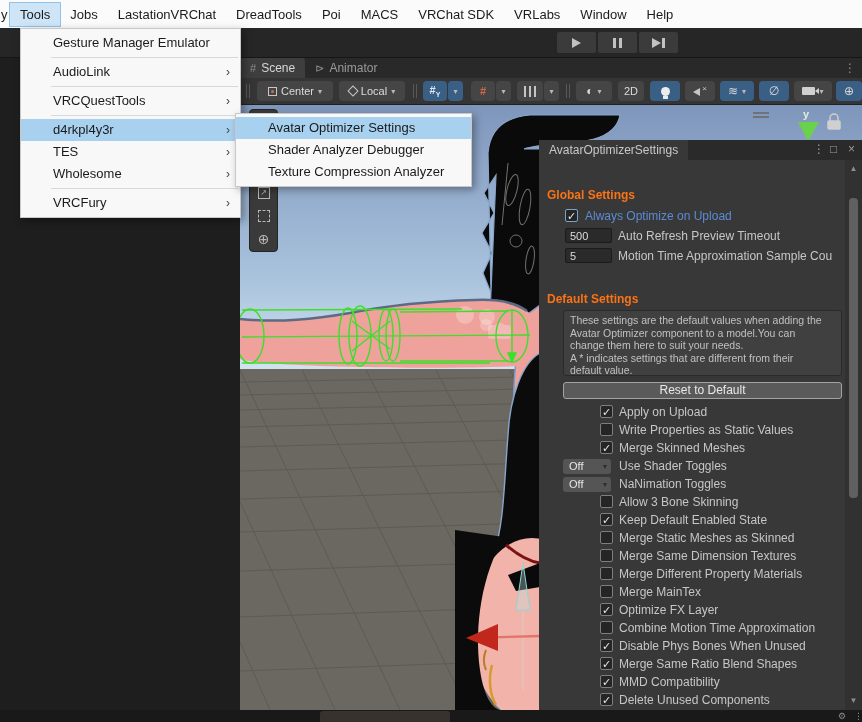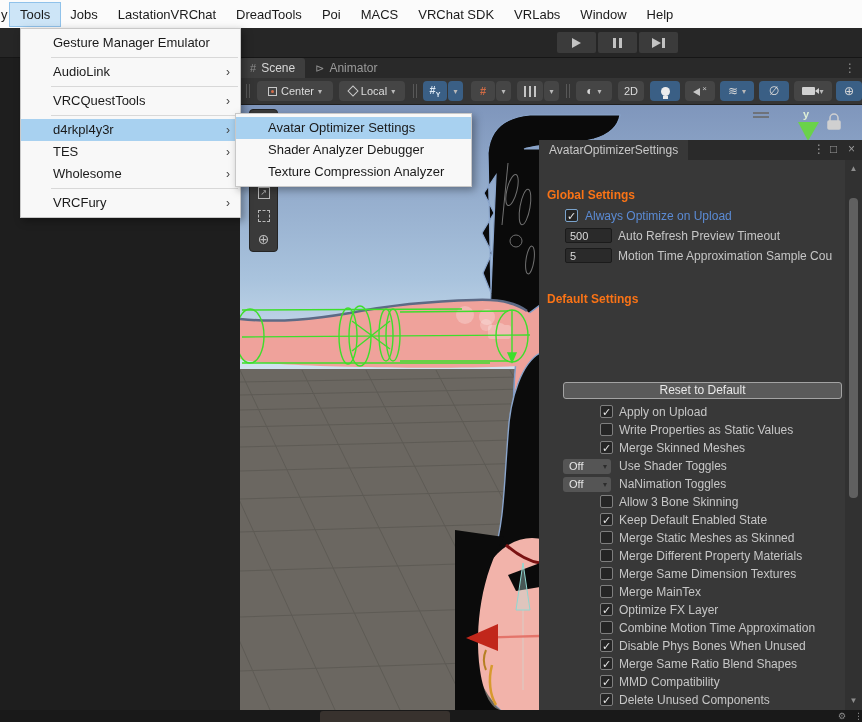--- a/index.html
+++ b/index.html
@@ -344,20 +344,25 @@
       <span class="chk hl" style="left:26px;top:49px">✓</span>
       <span class="plabel link" style="left:46px;top:49px">Always Optimize on Upload</span>
 
       <span class="pfield" style="left:26px;top:68px">500</span>
       <span class="plabel" style="left:79px;top:69px">Auto Refresh Preview Timeout</span>
 
       <span class="pfield" style="left:26px;top:88px">5</span>
       <span class="plabel" style="left:79px;top:89px">Motion Time Approximation Sample Cou</span>
 
       <div class="sect" style="top:132px">Default Settings</div>
+      <div class="help">These settings are the default values when adding the
+Avatar Optimizer component to a model.You can
+change them here to suit your needs.
+A * indicates settings that are different from their
+default value.</div>
       <div class="reset">Reset to Default</div>
 
       <div class="rows" id="rows">
           <div class="prow">
             <span class="chk">✓</span>
             <span class="plabel">Apply on Upload</span>
           </div>
           <div class="prow">
             <span class="chk"></span>
             <span class="plabel">Write Properties as Static Values</span>
@@ -381,25 +386,25 @@
           <div class="prow">
             <span class="chk">✓</span>
             <span class="plabel">Keep Default Enabled State</span>
           </div>
           <div class="prow">
             <span class="chk"></span>
             <span class="plabel">Merge Static Meshes as Skinned</span>
           </div>
           <div class="prow">
             <span class="chk"></span>
+            <span class="plabel">Merge Same Dimension Textures</span>
+          </div>
+          <div class="prow">
+            <span class="chk"></span>
             <span class="plabel">Merge Different Property Materials</span>
-          </div>
-          <div class="prow">
-            <span class="chk"></span>
-            <span class="plabel">Merge Same Dimension Textures</span>
           </div>
           <div class="prow">
             <span class="chk"></span>
             <span class="plabel">Merge MainTex</span>
           </div>
           <div class="prow">
             <span class="chk">✓</span>
             <span class="plabel">Optimize FX Layer</span>
           </div>
           <div class="prow">

